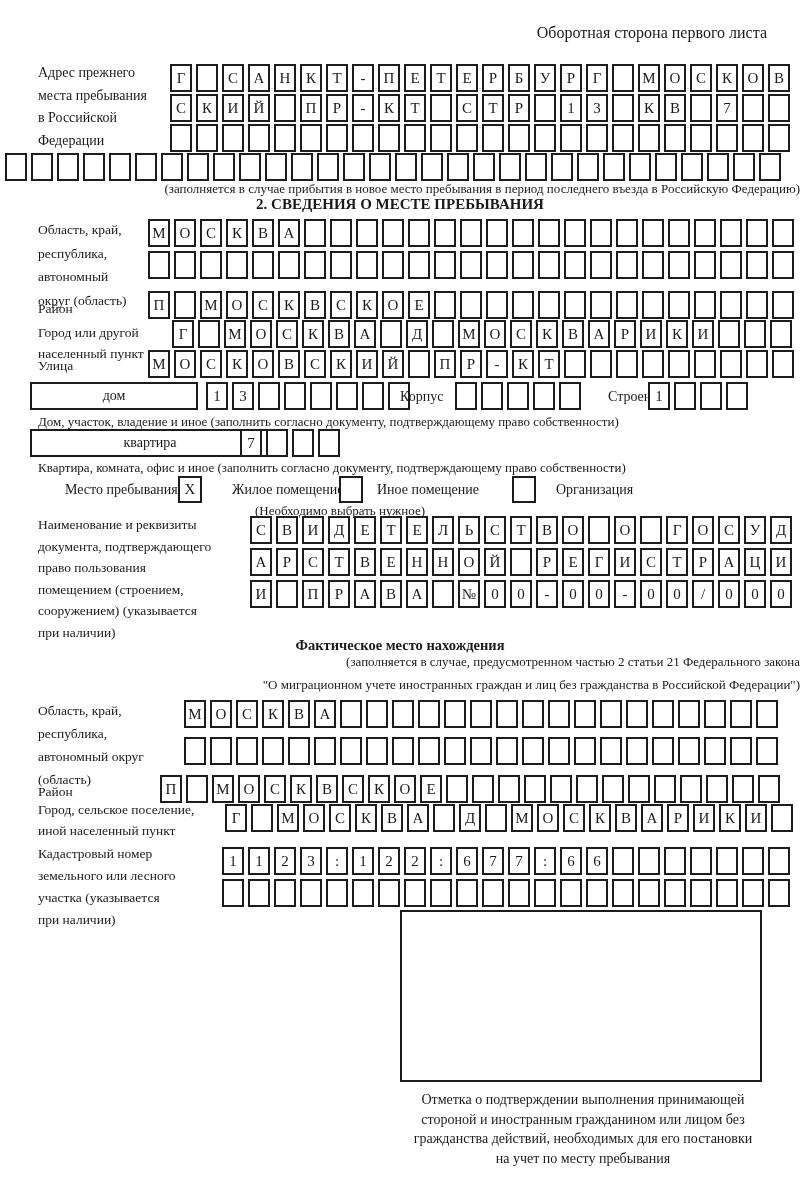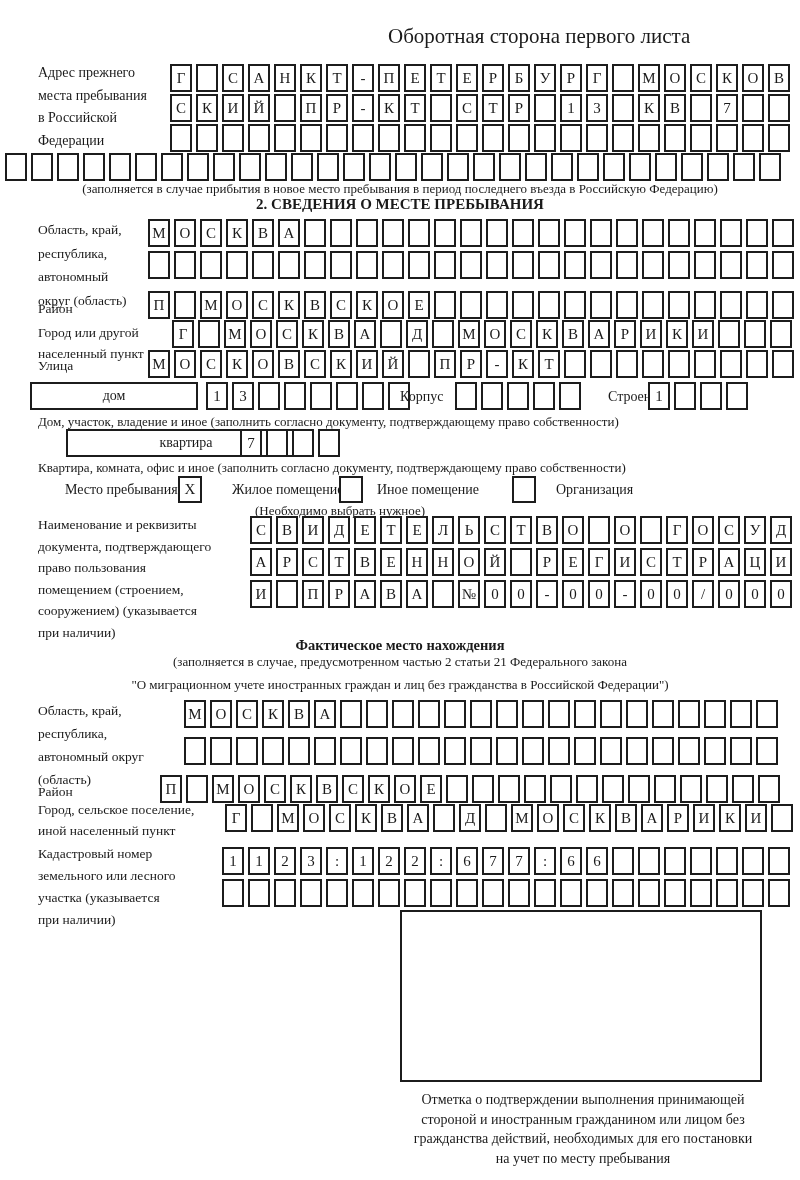--- a/index.html
+++ b/index.html
@@ -5,42 +5,42 @@
   html,body{margin:0;padding:0;}
   body{
     width:800px;height:1180px;background:#ffffff;
     font-family:"Liberation Serif","DejaVu Serif",serif;
     color:#1a1a1a;position:relative;overflow:hidden;
   }
   .abs{position:absolute;}
   .lbl{font-size:13.5px;line-height:22px;white-space:pre-line;}
   .cap{font-size:13px;}
   .ttl{font-weight:bold;font-size:15px;text-align:center;width:800px;left:0;}
-  .center{text-align:center;width:800px;left:0;}
+  .center{text-align:right;width:800px;left:0;}
   .cellrow{display:flex;gap:4px;position:absolute;}
   .cell{
     flex:none;box-sizing:border-box;width:22px;height:28px;
     border:2px solid #1c1c1c;background:#fff;
     display:flex;align-items:center;justify-content:center;
     font-size:15px;font-family:"Liberation Serif",serif;
   }
   .bigbox{
     box-sizing:border-box;border:2px solid #1c1c1c;height:28px;
     display:flex;align-items:center;justify-content:center;font-size:14px;background:#fff;
   }
   .chk{
     box-sizing:border-box;width:24px;height:27px;border:2px solid #1c1c1c;
     display:flex;align-items:center;justify-content:center;font-size:15px;background:#fff;
   }
   .stamp{box-sizing:border-box;border:2px solid #1c1c1c;background:#fff;}
 </style>
 </head>
 <body>
 
-<div class="abs" style="left:388px;top:24px;width:345px;text-align:left;font-size:21px;">Оборотная сторона первого листа</div>
+<div class="abs" style="left:422px;top:24px;width:345px;text-align:right;font-size:16px;">Оборотная сторона первого листа</div>
 
 <div class="abs lbl" style="left:38px;top:62px;width:140px;font-size:14px;line-height:22.5px;">Адрес прежнего
 места пребывания
 в Российской
 Федерации</div>
 <div class="cellrow" style="left:170px;top:64px;">
     <span class="cell">Г</span>
     <span class="cell"></span>
     <span class="cell">С</span>
     <span class="cell">А</span>
@@ -320,21 +320,21 @@
   </div>
 <div class="abs lbl" style="left:576px;top:386px;font-size:14px;margin-left:32px;">Строение</div>
 <div class="cellrow" style="left:648px;top:382px;">
     <span class="cell">1</span>
     <span class="cell"></span>
     <span class="cell"></span>
     <span class="cell"></span>
   </div>
 <div class="abs cap" style="left:38px;top:414px;">Дом, участок, владение и иное (заполнить согласно документу, подтверждающему право собственности)</div>
 
-<div class="abs bigbox" style="left:30px;top:429px;width:240px;margin-left:36px;">квартира</div>
+<div class="abs bigbox" style="left:30px;top:429px;width:240px;">квартира</div>
 <div class="cellrow" style="left:240px;top:429px;">
     <span class="cell">7</span>
     <span class="cell"></span>
     <span class="cell"></span>
     <span class="cell"></span>
   </div>
 <div class="abs cap" style="left:38px;top:460px;">Квартира, комната, офис и иное (заполнить согласно документу, подтверждающему право собственности)</div>
 
 <div class="abs lbl" style="left:38px;top:479px;font-size:14px;margin-left:27px;">Место пребывания:</div>
 <div class="abs chk" style="left:178px;top:476px;">X</div>

